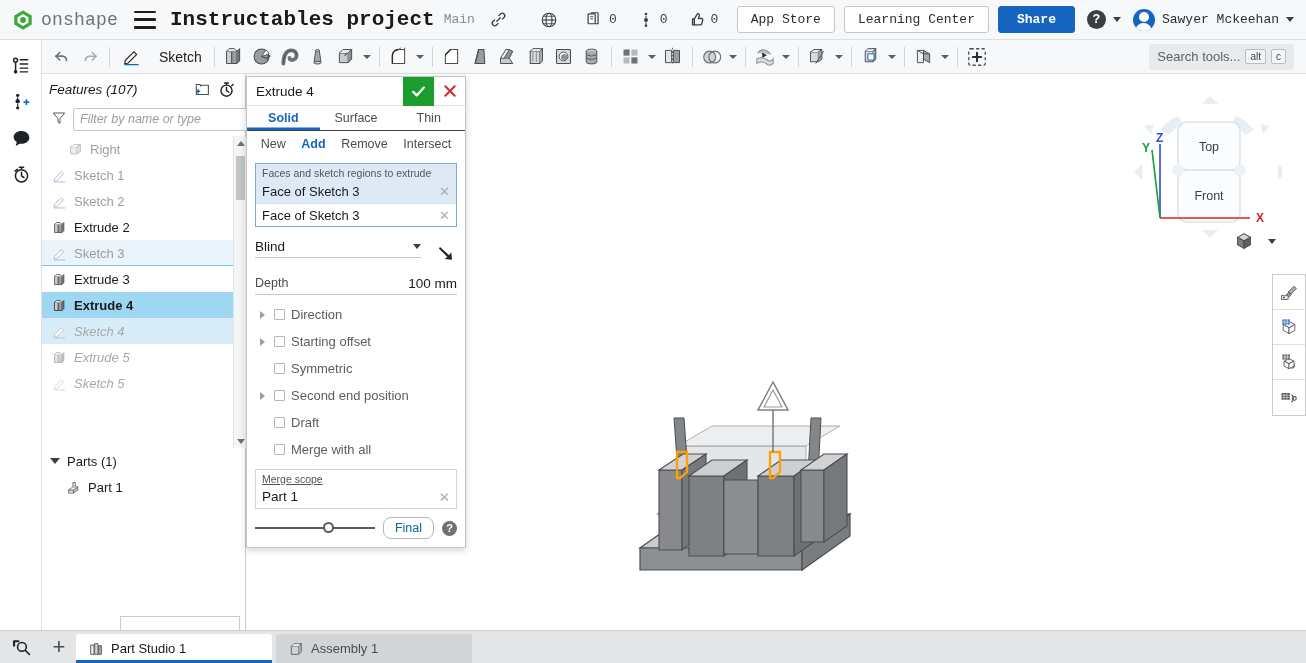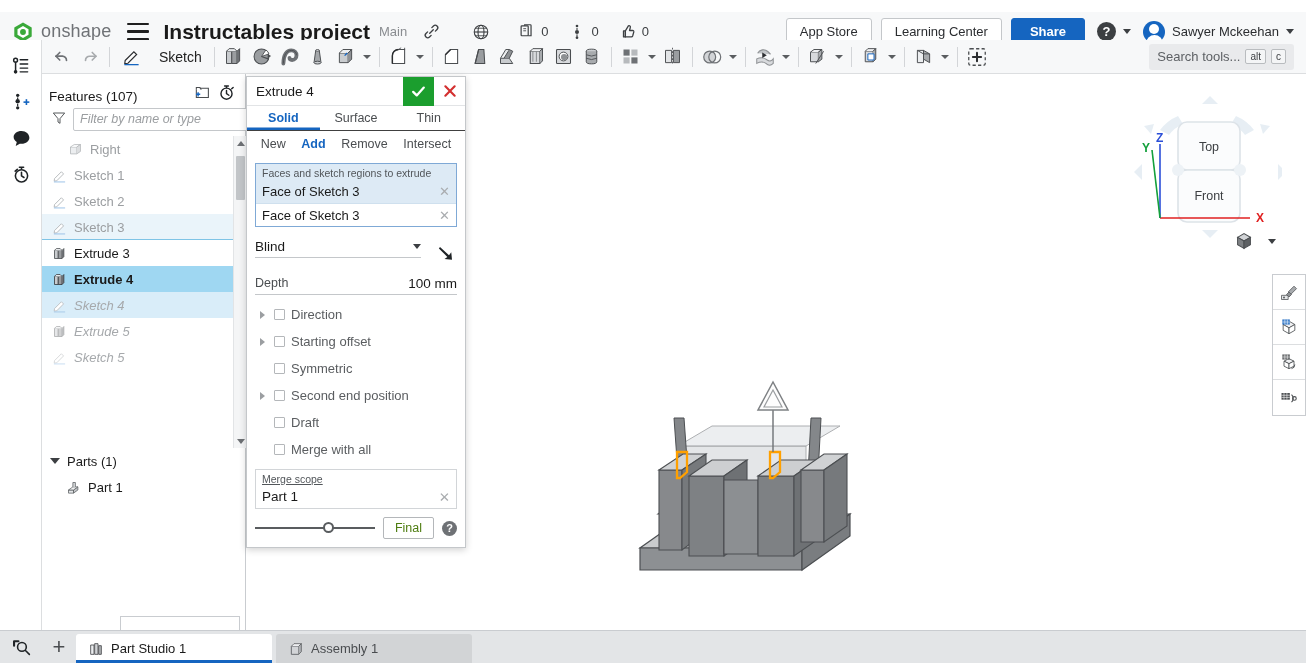--- a/index.html
+++ b/index.html
@@ -8,23 +8,23 @@
     font-family: "Liberation Sans", sans-serif;
     font-size: 13px;
     color: #222;
     background:#ffffff;
     -webkit-font-smoothing: antialiased;
   }
   .app { position:relative; width:1306px; height:663px; }
 
   
   .header {
-    position:absolute; left:0; top:12px; width:1306px; height:40px;
+    position:absolute; left:0; top:0; width:1306px; height:40px;
     background:#f7f8f9; border-bottom:1px solid #dcdee0;
-    display:flex; align-items:center; padding:0 8px;
+    display:flex; align-items:center; padding:0 8px;font-family:Liberation Mono, monospace;
   }
   .logo-mark { width:22px; height:22px; margin-left:4px; margin-right:7px; flex:none; }
   .brand-word { font-size:18px; color:#6f7276; letter-spacing:.2px; margin-right:16px; }
   .hamburger { width:22px; height:18px; margin-right:14px; display:flex; flex-direction:column; justify-content:space-between; cursor:pointer; }
   .hamburger i { display:block; height:2.6px; background:#1f1f1f; border-radius:1px; }
   .doc-title { font-size:21px; font-weight:bold; color:#1a1a1a; white-space:nowrap; }
   .branch-name { font-size:13px; color:#8a8d91; margin-left:9px; }
   .hdr-ico { width:24px; height:24px; display:flex; align-items:center; justify-content:center; color:#3c3f42; flex:none; }
   .count { font-size:13px; color:#3c3f42; margin:0 3px 0 2px; }
   .spacer { flex:1; }
@@ -63,21 +63,21 @@
   }
   .search-box .ph { font-size:13px;color:#5d6064; }
   .kbd { border:1px solid #b9bcbf;background:#f4f5f6;border-radius:2px;font-size:10px;padding:1px 4px;color:#3c3f42; font-family:"Liberation Sans",sans-serif;}
 
   
   .rail { position:absolute; left:0; top:40px; width:42px; height:590px; background:#fff; border-right:1px solid #dcdee0; }
   .rail-ico { width:42px;height:36px;display:flex;align-items:center;justify-content:center;cursor:pointer; }
 
   
   .fpanel { position:absolute; left:42px; top:74px; width:204px; height:556px; background:#fff; border-right:1px solid #c9ccd0; }
-  .fhead { height:30px; display:flex;align-items:flex-end; padding:0 7px; }
+  .fhead { height:30px; display:flex;align-items:center; padding:0 7px;font-style:italic; }
   .fhead .t { font-size:13.5px;color:#1a1a1a; }
   .fhead-ico { width:24px;height:24px;display:flex;align-items:center;justify-content:center;cursor:pointer; }
   .frow-filter { height:30px; display:flex;align-items:center;gap:6px;padding:0 7px 0 9px; }
   .filter-in {
     flex:1;height:23px;border:1px solid #c4c7ca;background:#fff;border-radius:2px;
     font-size:12.5px;font-style:italic;color:#9a9da0;padding:0 6px; font-family:inherit;
   }
   .filter-in::placeholder { color:#9a9da0; font-style:italic; }
   .tree { position:absolute; left:0; top:62px; width:204px; height:312px; overflow:hidden; }
   .tnode { height:26px; display:flex;align-items:center; padding-left:10px; gap:7px; cursor:pointer; white-space:nowrap; font-size:13px; }
@@ -135,21 +135,21 @@
   .cb { width:11px;height:11px;border:1px solid #b4b7ba;background:#fff;border-radius:1px;flex:none; }
   .cbrow .lb { font-size:13px;color:#5a5d60; }
   .mscope { margin:6px 8px 0 8px; border:1px solid #d2d5d8; }
   .mscope .cap { font-size:10.5px;color:#52565a;padding:3px 6px 0 6px;text-decoration:underline; }
   .mscope .it { height:23px;display:flex;align-items:center;padding:0 6px;font-size:13.5px;color:#1a1a1a; }
   .mscope .it .x { margin-left:auto;color:#a9acaf;cursor:pointer; }
   .dlg-ft { height:38px; display:flex;align-items:center; padding:0 8px; gap:8px; }
   .slider { flex:1; height:14px; position:relative; cursor:pointer; }
   .slider .track { position:absolute;left:0;right:0;top:6px;height:2px;background:#595c5f; }
   .slider .knob { position:absolute; left:57%; top:1px; width:11px;height:11px;border-radius:50%;background:#fff;border:2px solid #595c5f; }
-  .final-btn { height:22px;padding:0 11px;border:1px solid #b4b7ba;background:#fff;border-radius:2px;font-size:12.5px;color:#4d7c0f;cursor:pointer;font-family:inherit;}
+  .final-btn { height:22px;padding:0 11px;border:1px solid #b4b7ba;background:#fff;border-radius:8px;font-size:12.5px;color:#0369a1;cursor:pointer;font-family:inherit;}
   .q-circle { width:15px;height:15px;border-radius:50%;background:#6e7175;color:#fff;font-size:11px;font-weight:bold;display:flex;align-items:center;justify-content:center;cursor:pointer;}
 
   
   .canvas { position:absolute; left:246px; top:74px; width:1060px; height:556px; background:#fff; }
   .vcube { position:absolute; right:24px; top:14px; width:150px; height:160px; }
   .rpanel { position:absolute; right:0; top:200px; width:34px; background:#fff; border:1px solid #c9ccd0; }
   .rp-ico { width:32px;height:35px;display:flex;align-items:center;justify-content:center;border-bottom:1px solid #dcdee0;cursor:pointer; }
   .rp-ico:last-child{border-bottom:none;}
 
   
@@ -646,20 +646,29 @@
           </svg>
         <span class="lbl">Sketch 1</span>
       </div>
       <div class="tnode dim">
         <svg width="15" height="15" viewBox="0 0 24 24">
             <path d="M4 17 L15 6 L18.5 9.5 L7.5 20.5 L3.5 21 z" fill="#fff" stroke="#b4b7ba" stroke-width="1.5"></path>
             <path d="M3 22.3 h18" stroke="#9dc3e8" stroke-width="1.6"></path>
           </svg>
         <span class="lbl">Sketch 2</span>
       </div>
+      <div class="tnode">
+        <svg width="15" height="15" viewBox="0 0 24 24">
+            <path d="M4 7 h6 v13 h-6 z" fill="#c9cccf" stroke="#4a4d50" stroke-width="1.3"></path>
+            <path d="M10 7 h6 v13 h-6 z" fill="#9a9da0" stroke="#4a4d50" stroke-width="1.3"></path>
+            <path d="M4 7 L7 4 h6 l3 3" fill="#e8eaec" stroke="#4a4d50" stroke-width="1.2"></path>
+            <path d="M16 7 L19 4 v13 l-3 3" fill="#6e7175" stroke="#4a4d50" stroke-width="1.2"></path>
+          </svg>
+        <span class="lbl">Extrude 2</span>
+      </div>
       <div class="tnode dim soft" style="position:relative;">
         <svg width="15" height="15" viewBox="0 0 24 24">
             <path d="M4 17 L15 6 L18.5 9.5 L7.5 20.5 L3.5 21 z" fill="#fff" stroke="#b4b7ba" stroke-width="1.5"></path>
             <path d="M3 22.3 h18" stroke="#9dc3e8" stroke-width="1.6"></path>
           </svg>
         <span class="lbl">Sketch 3</span>
         <div class="rollbar" style="bottom:0;"></div>
       </div>
       <div class="tnode">
         <svg width="15" height="15" viewBox="0 0 24 24">

